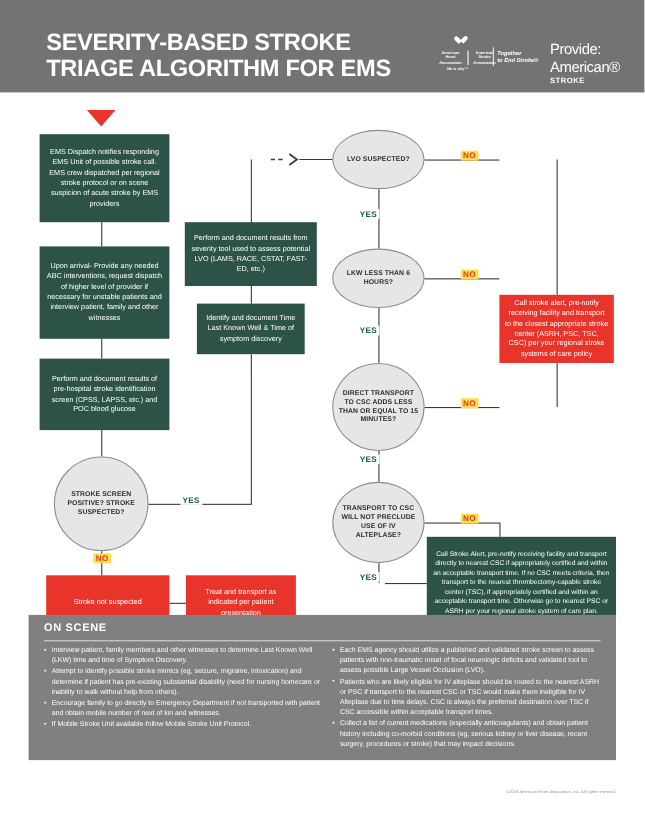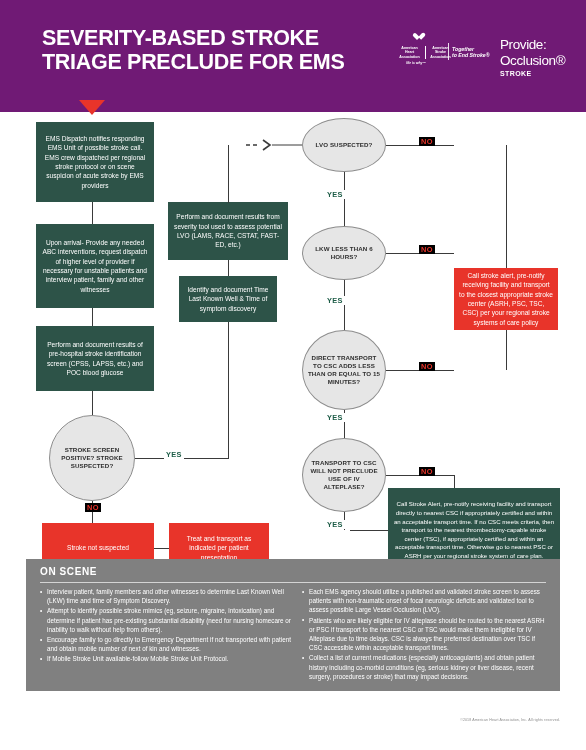--- a/index.html
+++ b/index.html
@@ -6,22 +6,22 @@
   body{
     width:586px;height:750px;
     background:#ffffff;
     font-family:"Liberation Sans", sans-serif;
     overflow:hidden;
   }
   #page{position:relative;width:586px;height:750px;background:#fff;}
 
   
   .header{
-    position:absolute;left:0;top:0;width:586px;height:112px;
-    background:#701a75;
+    position:absolute;left:0;top:0;width:586px;height:84px;
+    background:#737373;
   }
   .header-title{
     position:absolute;left:42px;top:26px;
     color:#fff;font-weight:bold;font-size:21.5px;line-height:24px;
     letter-spacing:-0.3px;
   }
   .header-title div{white-space:nowrap;}
   .logo-block{position:absolute;top:38px;}
   .aha-logo{left:386px;width:80px;}
   .aha-heart{
@@ -79,21 +79,21 @@
 
   
   .line-v{position:absolute;width:1px;background:#3a3a3a;}
   .line-h{position:absolute;height:1px;background:#3a3a3a;}
   .lbl-yes{
     position:absolute;color:#1d5c47;font-weight:bold;font-size:7.4px;
     letter-spacing:0.3px;background:#fff;padding:0 2px;text-align:right;
   }
   .lbl-no{
     position:absolute;color:#e8342a;font-weight:bold;font-size:7.4px;
-    letter-spacing:0.3px;background:#000000;padding:0 2px;
+    letter-spacing:0.3px;background:#fde047;padding:0 2px;
   }
   .tri-down{
     position:absolute;width:0;height:0;
     border-left:13px solid transparent;border-right:13px solid transparent;
     border-top:15px solid #e8342a;
   }
   .dash-arrow{position:absolute;}
 
   
   .onscene{
@@ -118,21 +118,21 @@
   }
 </style>
 </head>
 <body>
 
 <div id="page">
 
   <div class="header">
     <div class="header-title">
       <div>SEVERITY-BASED STROKE</div>
-      <div>TRIAGE PRECLUDE FOR EMS</div>
+      <div>TRIAGE ALGORITHM FOR EMS</div>
     </div>
 
     <div class="logo-block aha-logo">
       <div class="aha-heart"></div>
       <div class="aha-words">
         <span class="aha-col aha-c1">
           <span>American</span><br>
           <span>Heart</span><br>
           <span>Association</span>
         </span><span class="aha-col aha-c2">
@@ -144,21 +144,21 @@
       <div class="aha-tag">life is why™</div>
       <div class="aha-div"></div>
       <div class="aha-tes">
         <div>Together</div>
         <div>to End Stroke®</div>
       </div>
     </div>
 
     <div class="logo-block ml-logo">
       <div class="ml-1">Provide:</div>
-      <div class="ml-2">Occlusion®</div>
+      <div class="ml-2">American®</div>
       <div class="ml-3">STROKE</div>
     </div>
   </div>
 
   <div class="tri-down" style="left:79px;top:100px;"></div>
 
   <div class="gbox" style="left:36px;top:122px;width:118px;height:80px;">EMS Dispatch notifies responding EMS Unit of possible stroke call. EMS crew dispatched per regional stroke protocol or on scene suspicion of acute stroke by EMS providers</div>
   <div class="line-v" style="left:92px;top:202px;height:22px;"></div>
 
   <div class="gbox" style="left:36px;top:224px;width:118px;height:84px;">Upon arrival- Provide any needed ABC interventions, request dispatch of higher level of provider if necessary for unstable patients and interview patient, family and other witnesses</div>

